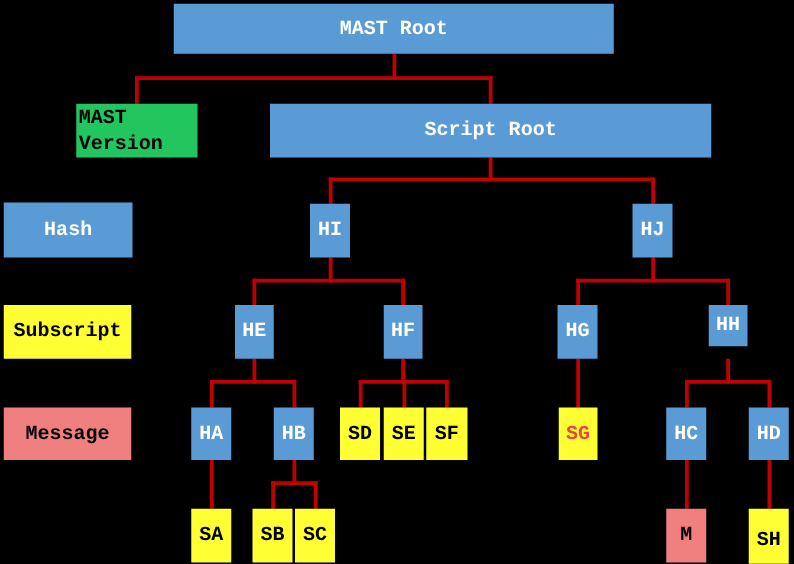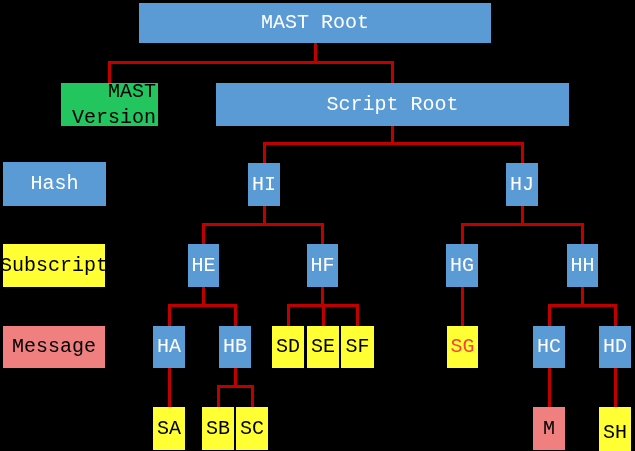--- a/index.html
+++ b/index.html
@@ -1,25 +1,26 @@
 <!DOCTYPE html>
 <html><head>
 <meta charset="utf-8">
 <style>
   html,body{margin:0;padding:0;}
   body{background:#000000;font-family:"Liberation Mono",monospace;}
   #canvas{position:relative;overflow:hidden;}
   .node{
     position:absolute;
     display:flex;align-items:center;justify-content:center;
-    text-align:right;
+    text-align:left;
     font-family:"Liberation Mono",monospace;
-    font-size:20px;line-height:1.3;
+    font-size:16px;line-height:1.3;
     box-sizing:border-box;
     padding:1px 2px;
+    font-weight:bold;
   }
   .edge{position:absolute;}
 </style>
 </head>
 <body>
 
 <div id="canvas" style="width: 635px; height: 451px; background: rgb(0, 0, 0);">
     <div class="edge" style="left: 313.5px; top: 43px; width: 3px; height: 21px; background: rgb(192, 0, 0);"></div>
     <div class="edge" style="left: 108px; top: 61px; width: 286px; height: 3px; background: rgb(192, 0, 0);"></div>
     <div class="edge" style="left: 108px; top: 61px; width: 3px; height: 22px; background: rgb(192, 0, 0);"></div>
@@ -60,21 +61,21 @@
     <div class="node" style="left: 139px; top: 3px; width: 352px; height: 40px; background: rgb(91, 155, 213); color: rgb(255, 255, 255);">MAST Root</div>
     <div class="node" style="left: 61px; top: 83px; width: 97px; height: 43px; background: #22c55e; color: rgb(0, 0, 0);">MAST Version</div>
     <div class="node" style="left: 216px; top: 83px; width: 353px; height: 43px; background: rgb(91, 155, 213); color: rgb(255, 255, 255);">Script Root</div>
     <div class="node" style="left: 3px; top: 162px; width: 103px; height: 44px; background: rgb(91, 155, 213); color: rgb(255, 255, 255);">Hash</div>
     <div class="node" style="left: 248px; top: 163px; width: 32px; height: 43px; background: rgb(91, 155, 213); color: rgb(255, 255, 255);">HI</div>
     <div class="node" style="left: 506px; top: 163px; width: 32px; height: 43px; background: rgb(91, 155, 213); color: rgb(255, 255, 255);">HJ</div>
     <div class="node" style="left: 188px; top: 244px; width: 31px; height: 43px; background: rgb(91, 155, 213); color: rgb(255, 255, 255);">HE</div>
     <div class="node" style="left: 3px; top: 244px; width: 102px; height: 43px; background: rgb(255, 255, 51); color: rgb(0, 0, 0);">Subscript</div>
     <div class="node" style="left: 307px; top: 244px; width: 31px; height: 43px; background: rgb(91, 155, 213); color: rgb(255, 255, 255);">HF</div>
     <div class="node" style="left: 446px; top: 244px; width: 32px; height: 43px; background: rgb(91, 155, 213); color: rgb(255, 255, 255);">HG</div>
-    <div class="node" style="left: 567px; top: 244px; width: 31px; height: 43px; background: rgb(91, 155, 213); color: rgb(255, 255, 255);">HH</div>
+    <div class="node" style="left: 567px; top: 244px; width: 31px; height: 33px; background: rgb(91, 155, 213); color: rgb(255, 255, 255);">HH</div>
     <div class="node" style="left: 3px; top: 326px; width: 102px; height: 42px; background: rgb(240, 128, 128); color: rgb(0, 0, 0);">Message</div>
     <div class="node" style="left: 153px; top: 326px; width: 32px; height: 42px; background: rgb(91, 155, 213); color: rgb(255, 255, 255);">HA</div>
     <div class="node" style="left: 219px; top: 326px; width: 32px; height: 42px; background: rgb(91, 155, 213); color: rgb(255, 255, 255);">HB</div>
     <div class="node" style="left: 272px; top: 326px; width: 32px; height: 42px; background: rgb(255, 255, 51); color: rgb(0, 0, 0);">SD</div>
     <div class="node" style="left: 307px; top: 326px; width: 32px; height: 42px; background: rgb(255, 255, 51); color: rgb(0, 0, 0);">SE</div>
     <div class="node" style="left: 341px; top: 326px; width: 33px; height: 42px; background: rgb(255, 255, 51); color: rgb(0, 0, 0);">SF</div>
     <div class="node" style="left: 447px; top: 326px; width: 31px; height: 42px; background: rgb(255, 255, 51); color: #ef4444;">SG</div>
     <div class="node" style="left: 533px; top: 326px; width: 32px; height: 42px; background: rgb(91, 155, 213); color: rgb(255, 255, 255);">HC</div>
     <div class="node" style="left: 599px; top: 326px; width: 32px; height: 42px; background: rgb(91, 155, 213); color: rgb(255, 255, 255);">HD</div>
     <div class="node" style="left: 153px; top: 407px; width: 32px; height: 43px; background: rgb(255, 255, 51); color: rgb(0, 0, 0);">SA</div>

